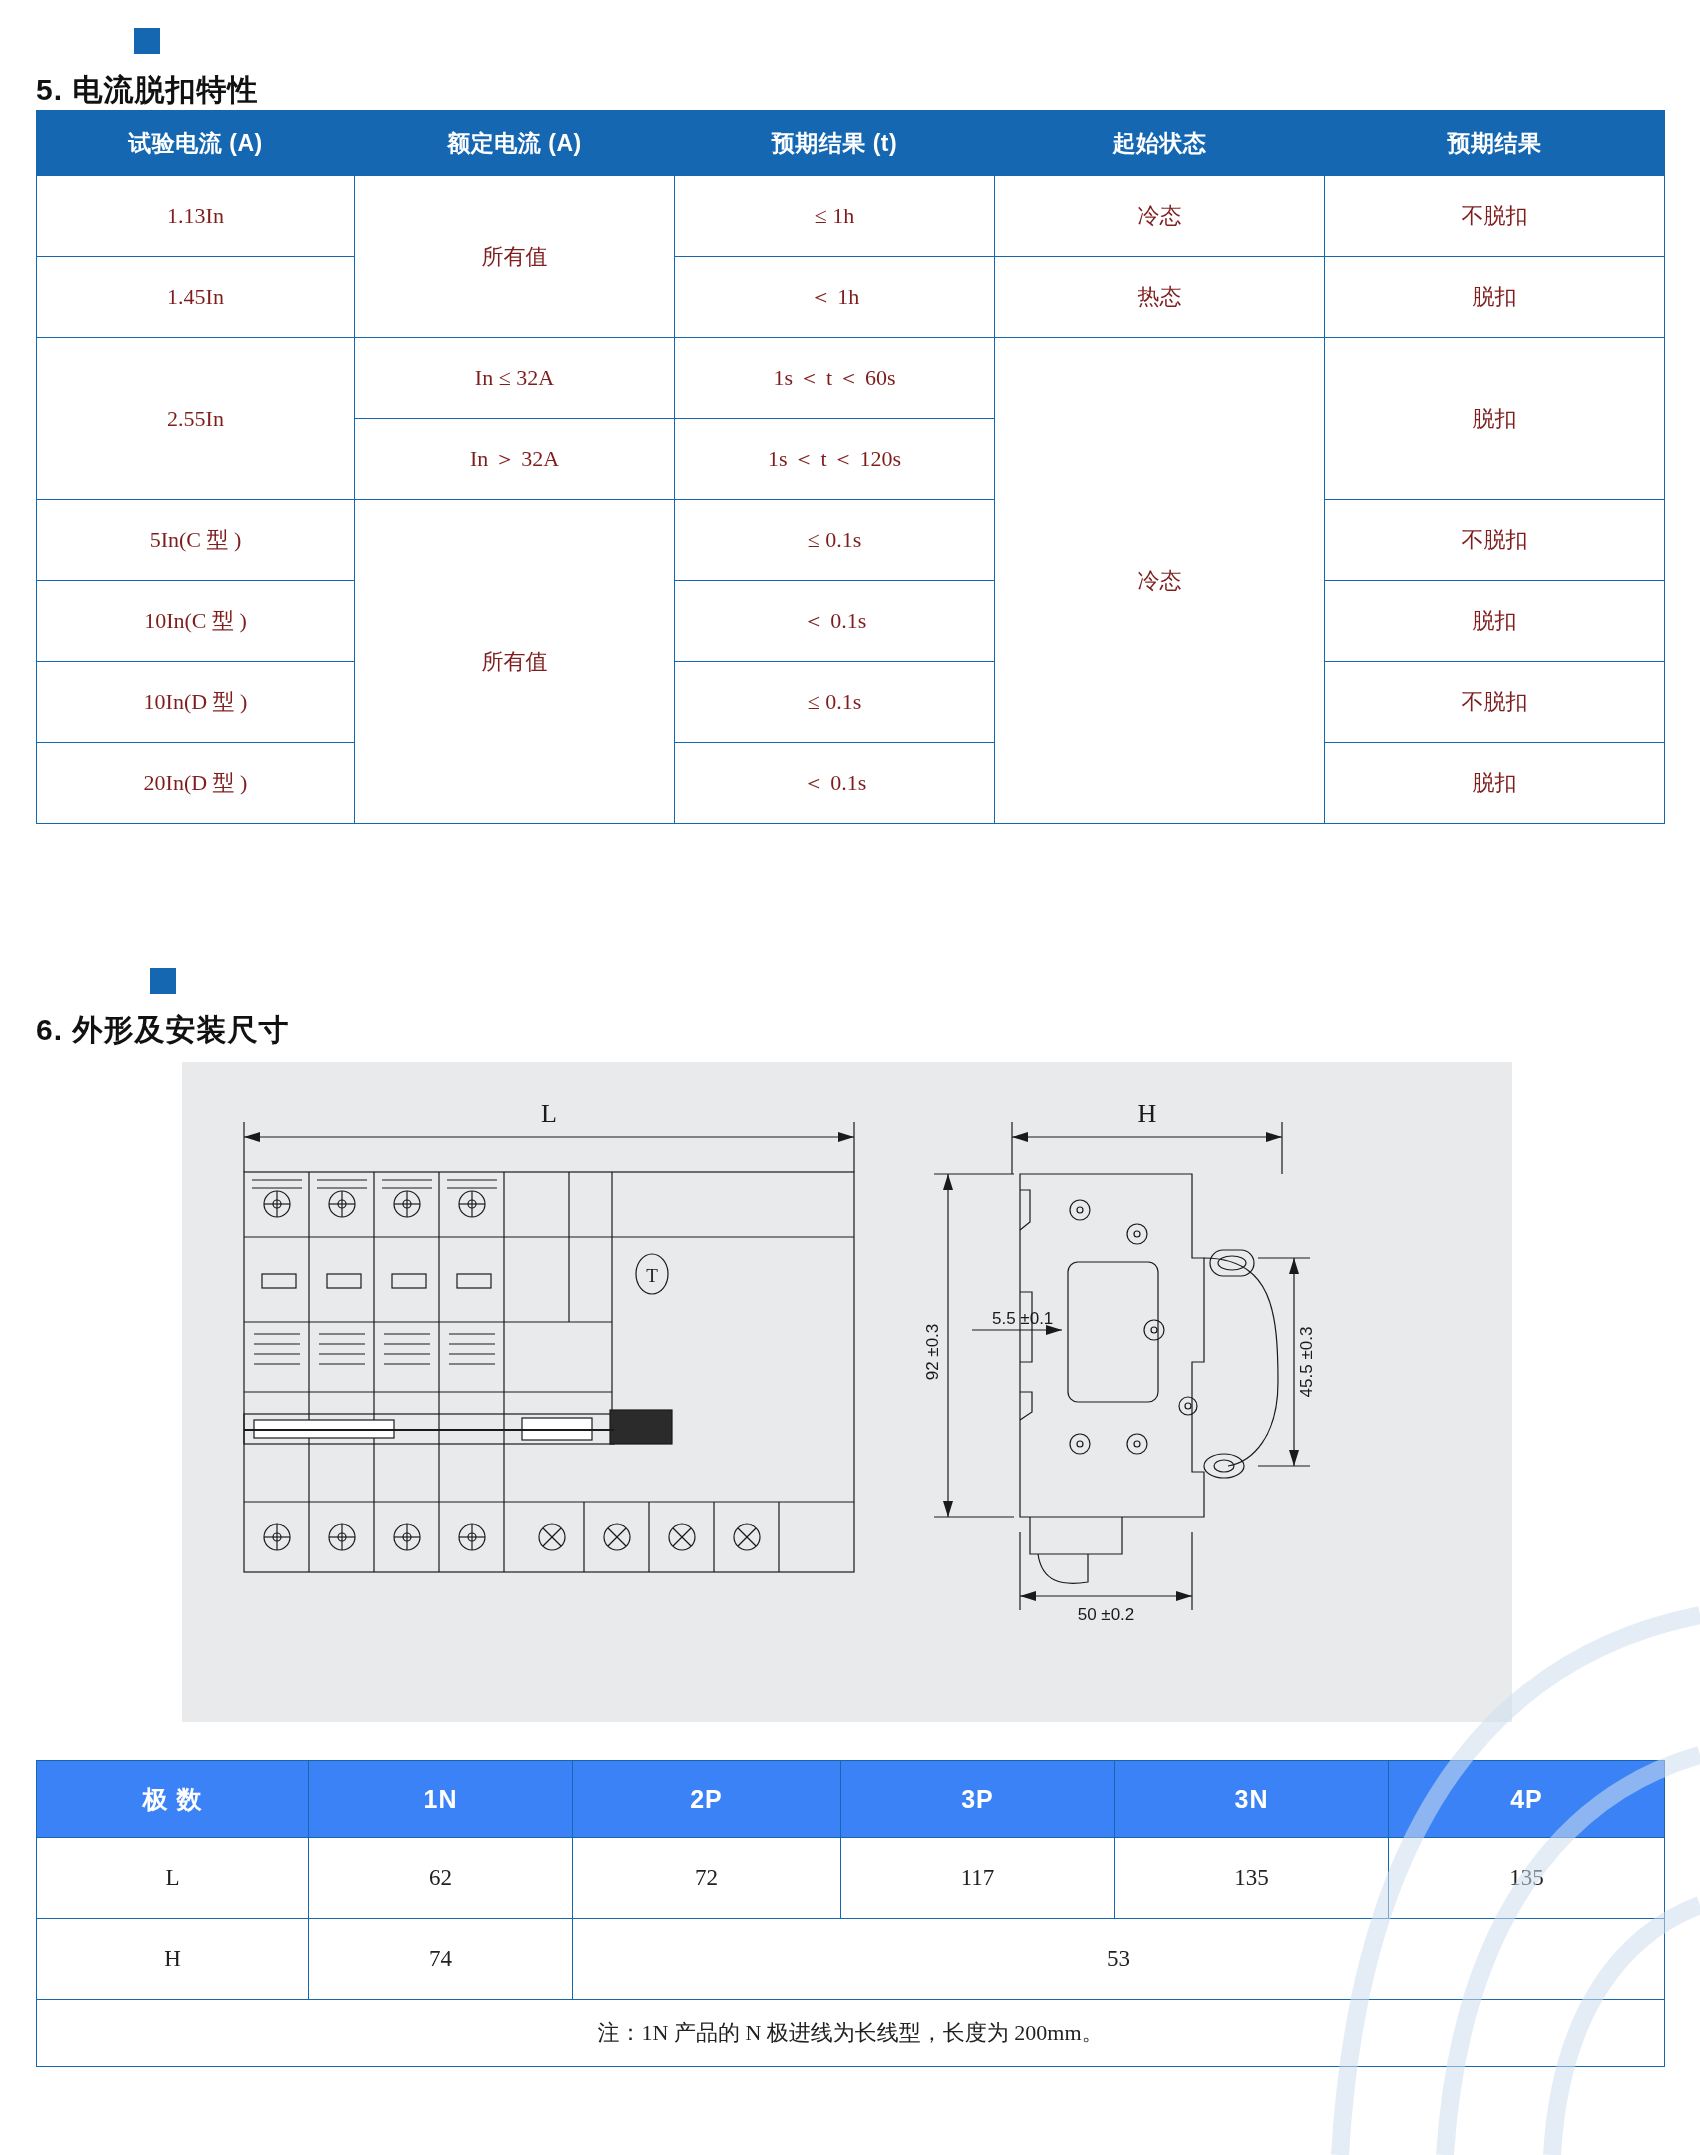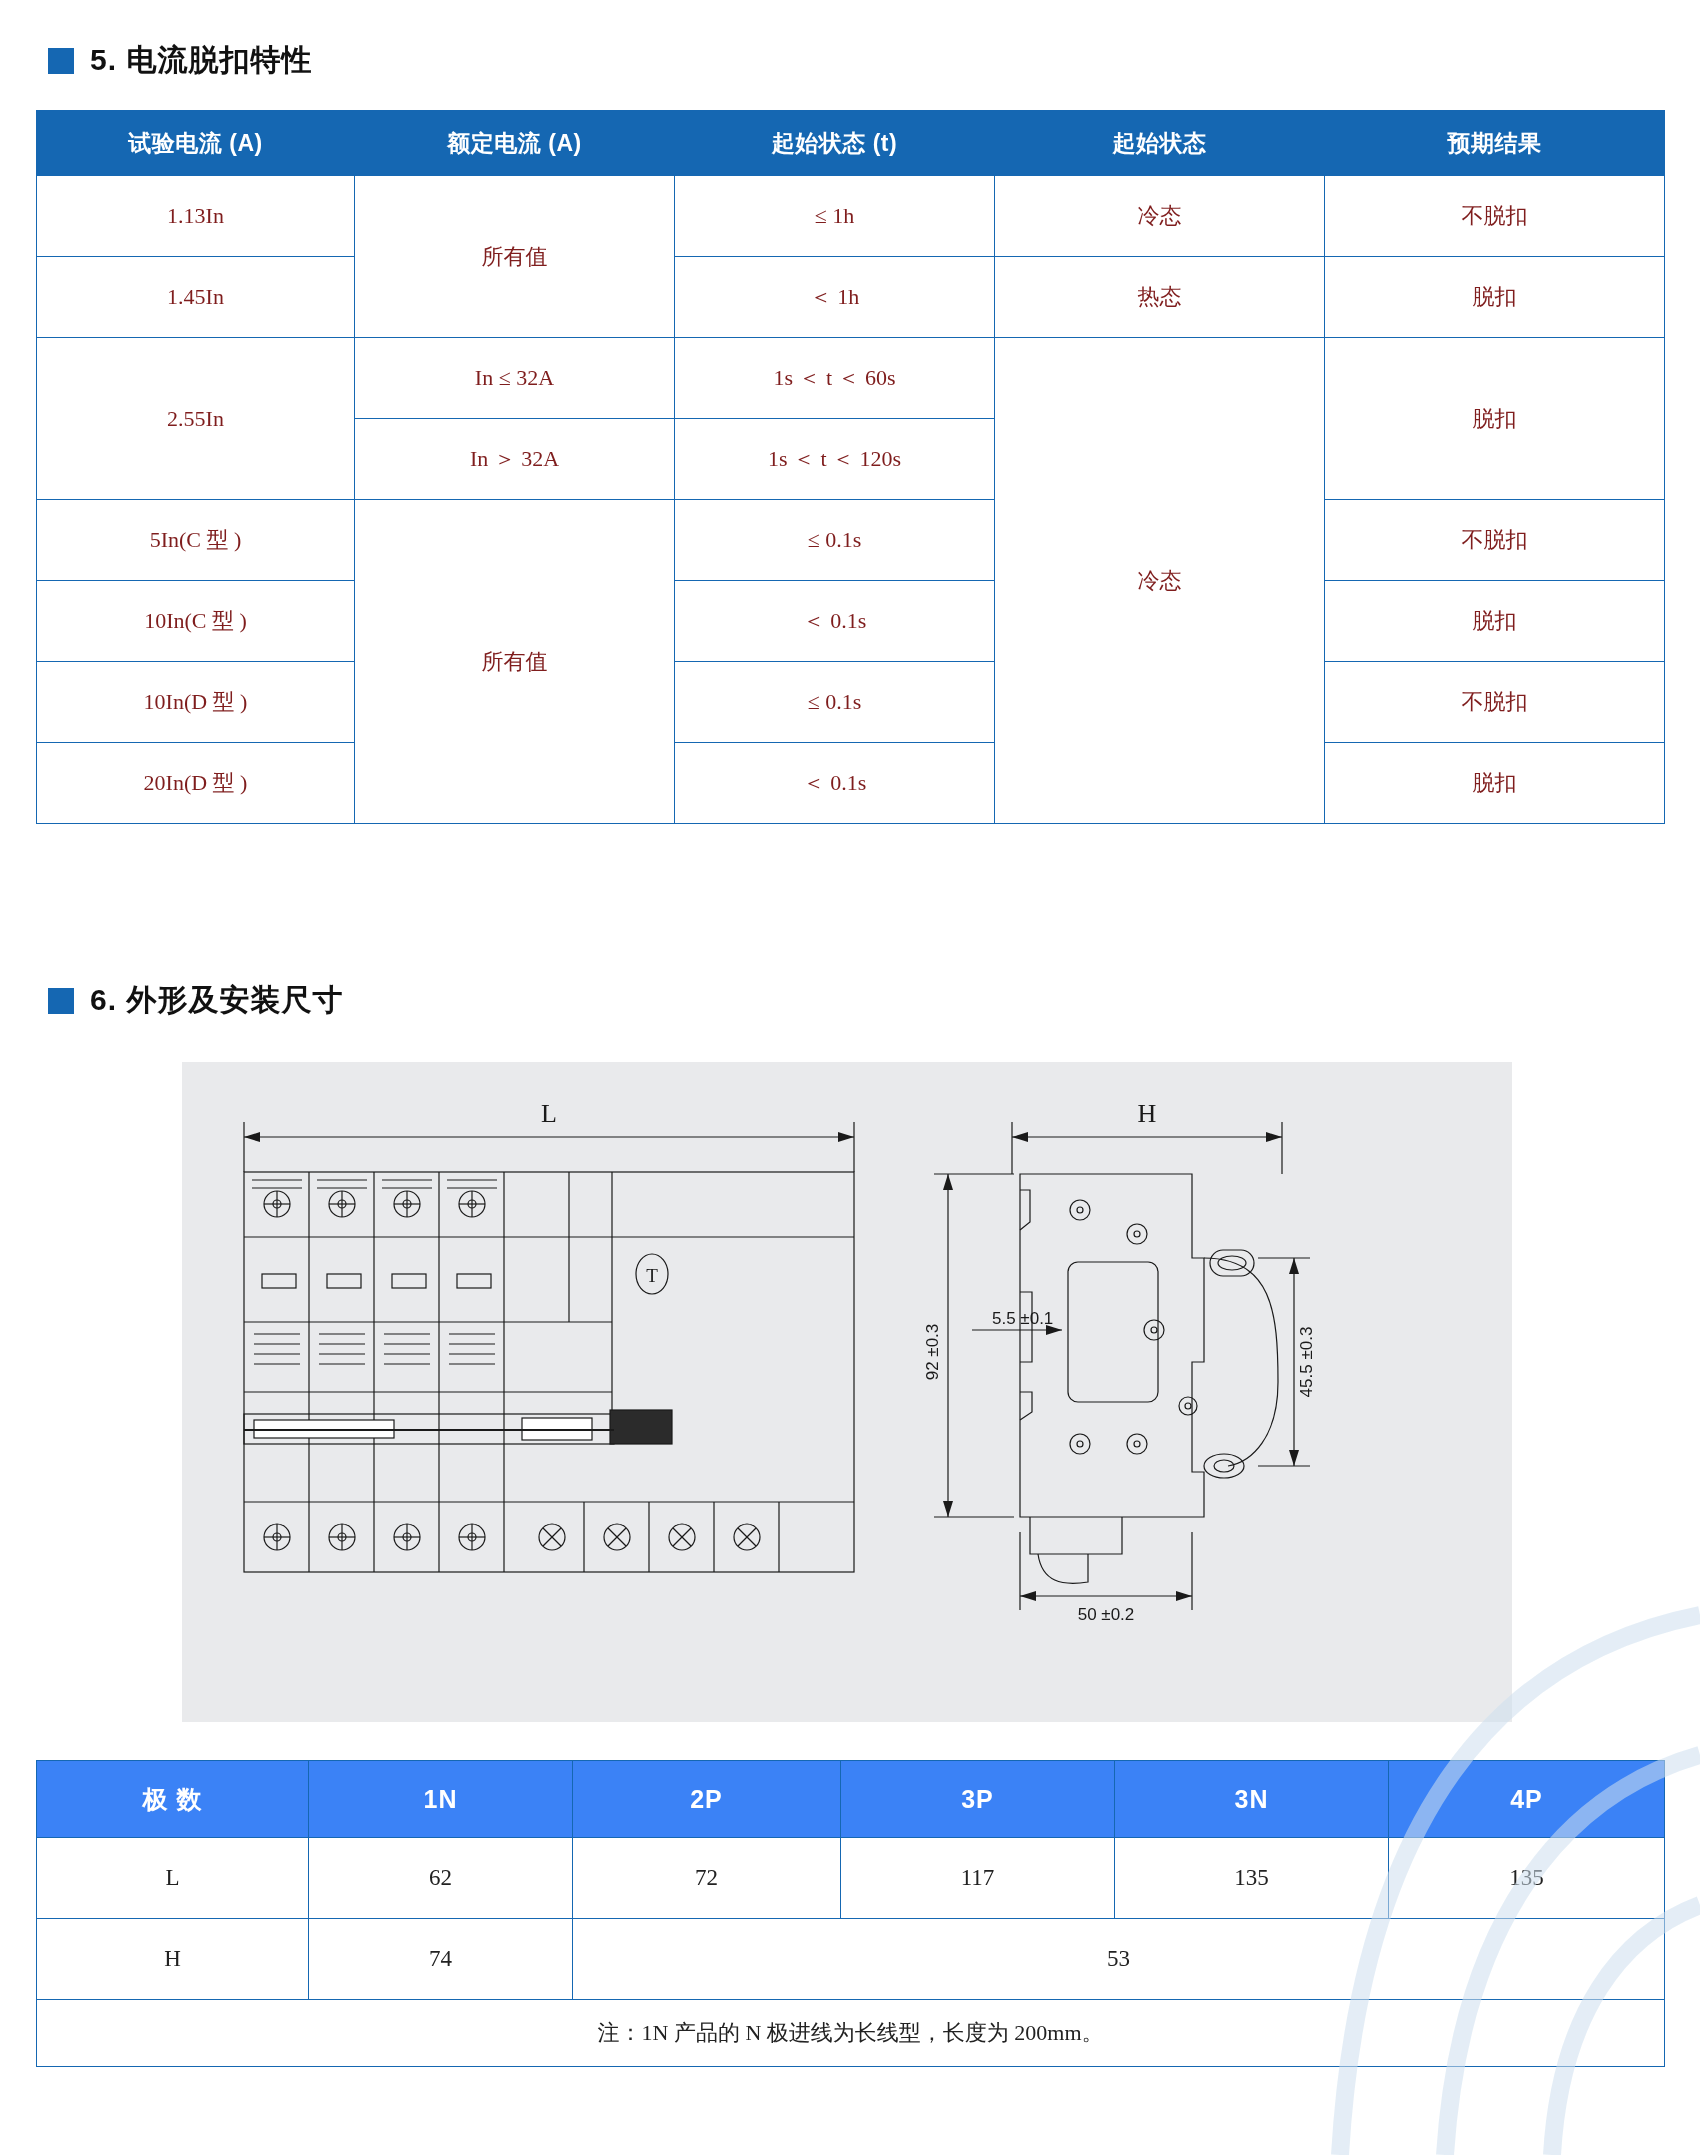--- a/index.html
+++ b/index.html
@@ -21,22 +21,23 @@
     height: 2155px;
     box-sizing: border-box;
     padding: 0 36px;
   }
 
   
   .section-head {
     display: flex;
     align-items: center;
     gap: 16px;
-    margin: 12px;
+    margin: 0;
     padding: 0;
+    flex-direction: column;
   }
   .section-head .marker {
     width: 26px;
     height: 26px;
     background: #1567b2;
     flex: 0 0 auto;
   }
   .section-head .title {
     font-family: "Liberation Sans", sans-serif;
     font-weight: bold;
@@ -159,21 +160,21 @@
       <col class="col-1">
         <col class="col-2">
         <col class="col-3">
         <col class="col-4">
         <col class="col-5">
     </colgroup>
     <thead>
       <tr>
         <th>试验电流 (A)</th>
         <th>额定电流 (A)</th>
-        <th>起始状态 (t)</th>
+        <th>预期结果 (t)</th>
         <th>起始状态</th>
         <th>预期结果</th>
       </tr>
     </thead>
     <tbody>
       <tr>
         <td>1.13In</td>
         <td rowspan="2">所有值</td>
         <td>≤ 1h</td>
         <td>冷态</td>

